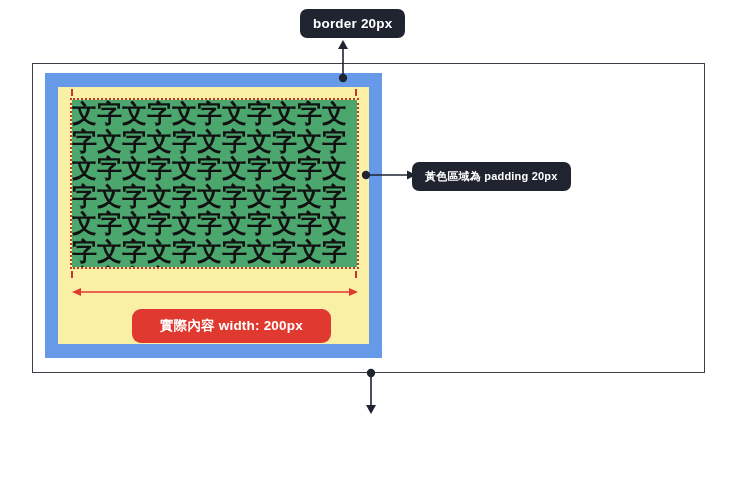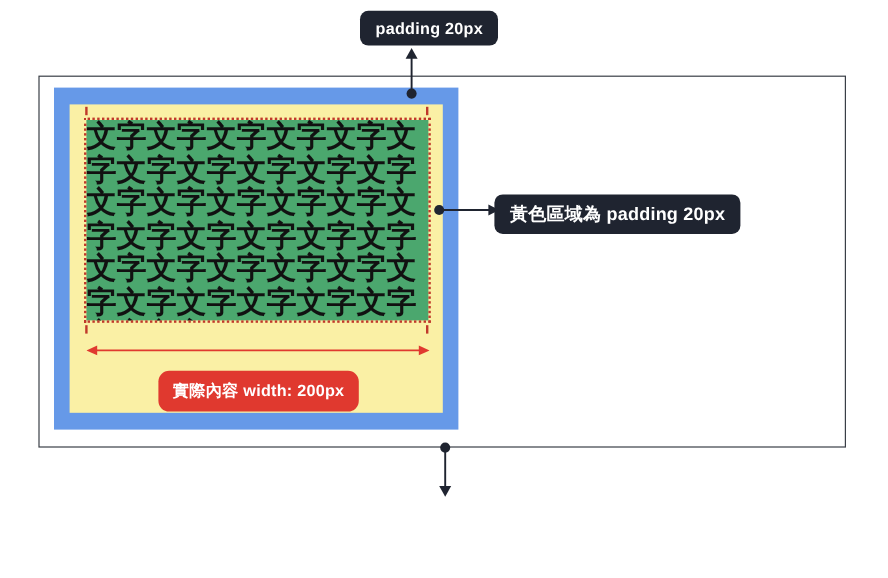--- a/index.html
+++ b/index.html
@@ -99,22 +99,22 @@
     color: #ffffff;
     white-space: nowrap;
     border-radius: 7px;
     padding: 7px 13px;
     letter-spacing: 0.2px;
   }
   .label.dark { background: #1f2430; }
   .label.red  { background: #e0392f; border-radius: 9px; }
 
   .label-border   { left: 300px; top: 9px;   font-size: 13.5px; }
-  .label-padding  { left: 412px; top: 162px; font-size: 15px; }
-  .label-width    { left: 132px; top: 309px; font-size: 13.5px; padding: 8px 12px; }
+  .label-padding  { left: 412px; top: 162px; font-size: 11px; }
+  .label-width    { left: 132px; top: 309px; font-size: 13.5px; padding: 8px 28px; }
   .label-browser  { left: 339px; top: 420px; font-size: 13.5px; }
 
   
   .leader { position: absolute; }
   .leader svg { display: block; overflow: visible; }
 
   .leader-top    { left: 336px; top: 40px;  }
   .leader-right  { left: 360px; top: 168px; }
   .leader-bottom { left: 364px; top: 366px; }
 </style>
@@ -165,17 +165,17 @@
   </div>
 
   <div class="leader leader-bottom">
     <svg width="14" height="48" viewBox="0 0 14 48" xmlns="http://www.w3.org/2000/svg">
       <line x1="7" y1="7" x2="7" y2="42" stroke="#1f2430" stroke-width="1.6"></line>
       <polygon points="7,48 2,39 12,39" fill="#1f2430"></polygon>
       <circle cx="7" cy="7" r="4.2" fill="#1f2430"></circle>
     </svg>
   </div>
 
-  <div class="label dark label-border">padding 20px</div>
+  <div class="label dark label-border">border 20px</div>
   <div class="label dark label-padding">黃色區域為 padding 20px</div>
   <div class="label red  label-width">實際內容 width: 200px</div>
 
 </div>
 
 </body></html>

